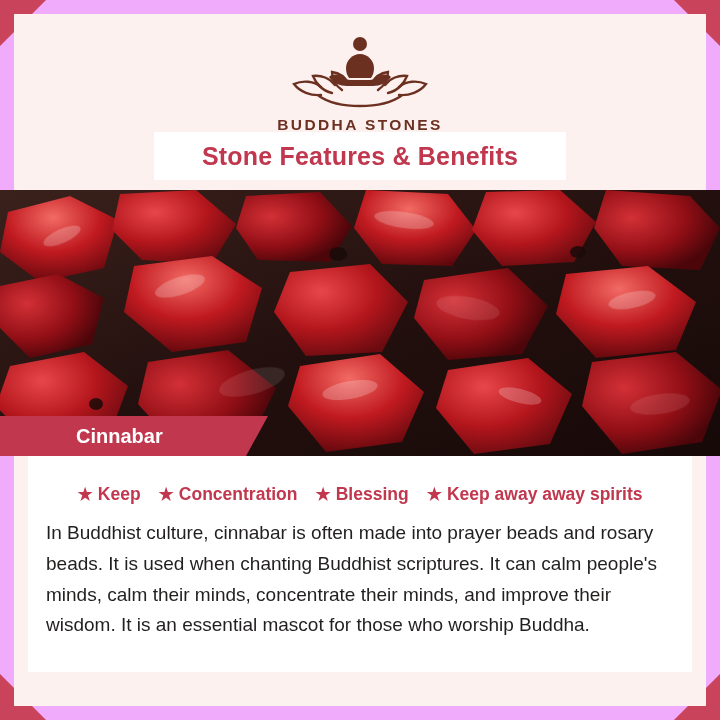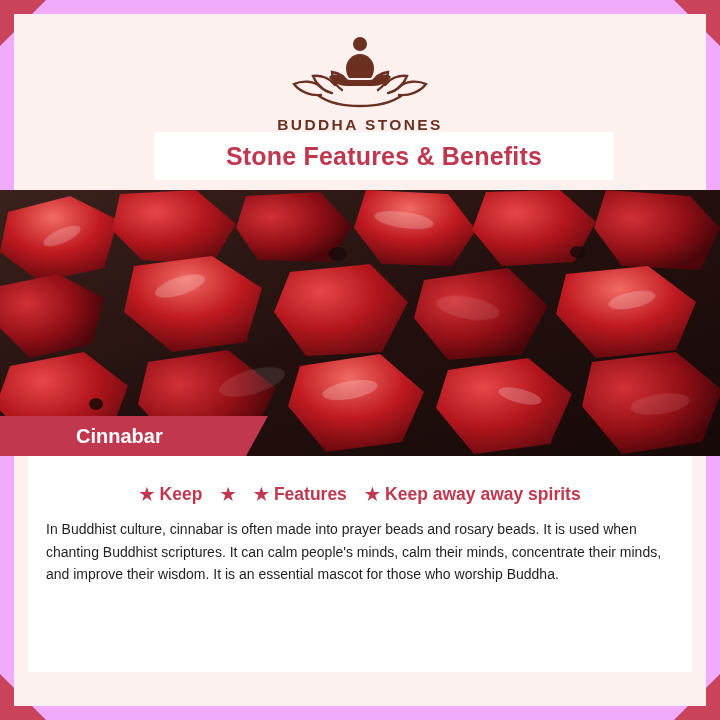--- a/index.html
+++ b/index.html
@@ -76,21 +76,21 @@
     letter-spacing: 2.4px;
     color: #6b3020;
     font-weight: 700;
     font-family: "Liberation Sans", sans-serif;
   }
   
   .title-band {
     position: absolute;
     top: 118px;
     left: 140px;
-    width: 460px;
+    width: 412px;
     height: 48px;
     background: #ffffff;
     display: flex;
     align-items: center;
     justify-content: center;
   }
   .title-band-text {
     font-size: 25px;
     font-weight: 700;
     color: #c0374e;
@@ -167,21 +167,21 @@
   .star {
     color: #c0374e;
     font-size: 17px;
     line-height: 1;
   }
   .desc {
     position: absolute;
     top: 62px;
     left: 18px;
     width: 630px;
-    font-size: 14px;
+    font-size: 19px;
     line-height: 1.62;
     color: #221f1f;
     text-align: left;
   }
 </style>
 </head>
 <body>
 
 <div class="page">
 
@@ -299,24 +299,25 @@
 
     <div class="content">
 
       <div class="benefits">
         <div class="benefit">
           <span class="star">★</span>
           <span>Keep</span>
         </div>
         <div class="benefit">
           <span class="star">★</span>
+          <span>Concentration</span>
         </div>
         <div class="benefit">
           <span class="star">★</span>
-          <span>Features</span>
+          <span>Blessing</span>
         </div>
         <div class="benefit">
           <span class="star">★</span>
           <span>Keep away away spirits</span>
         </div>
       </div>
 
       <div class="desc">In Buddhist culture, cinnabar is often made into prayer beads and rosary beads. It is used when chanting Buddhist scriptures. It can calm people's minds, calm their minds, concentrate their minds, and improve their wisdom. It is an essential mascot for those who worship Buddha.</div>
     </div>
 

